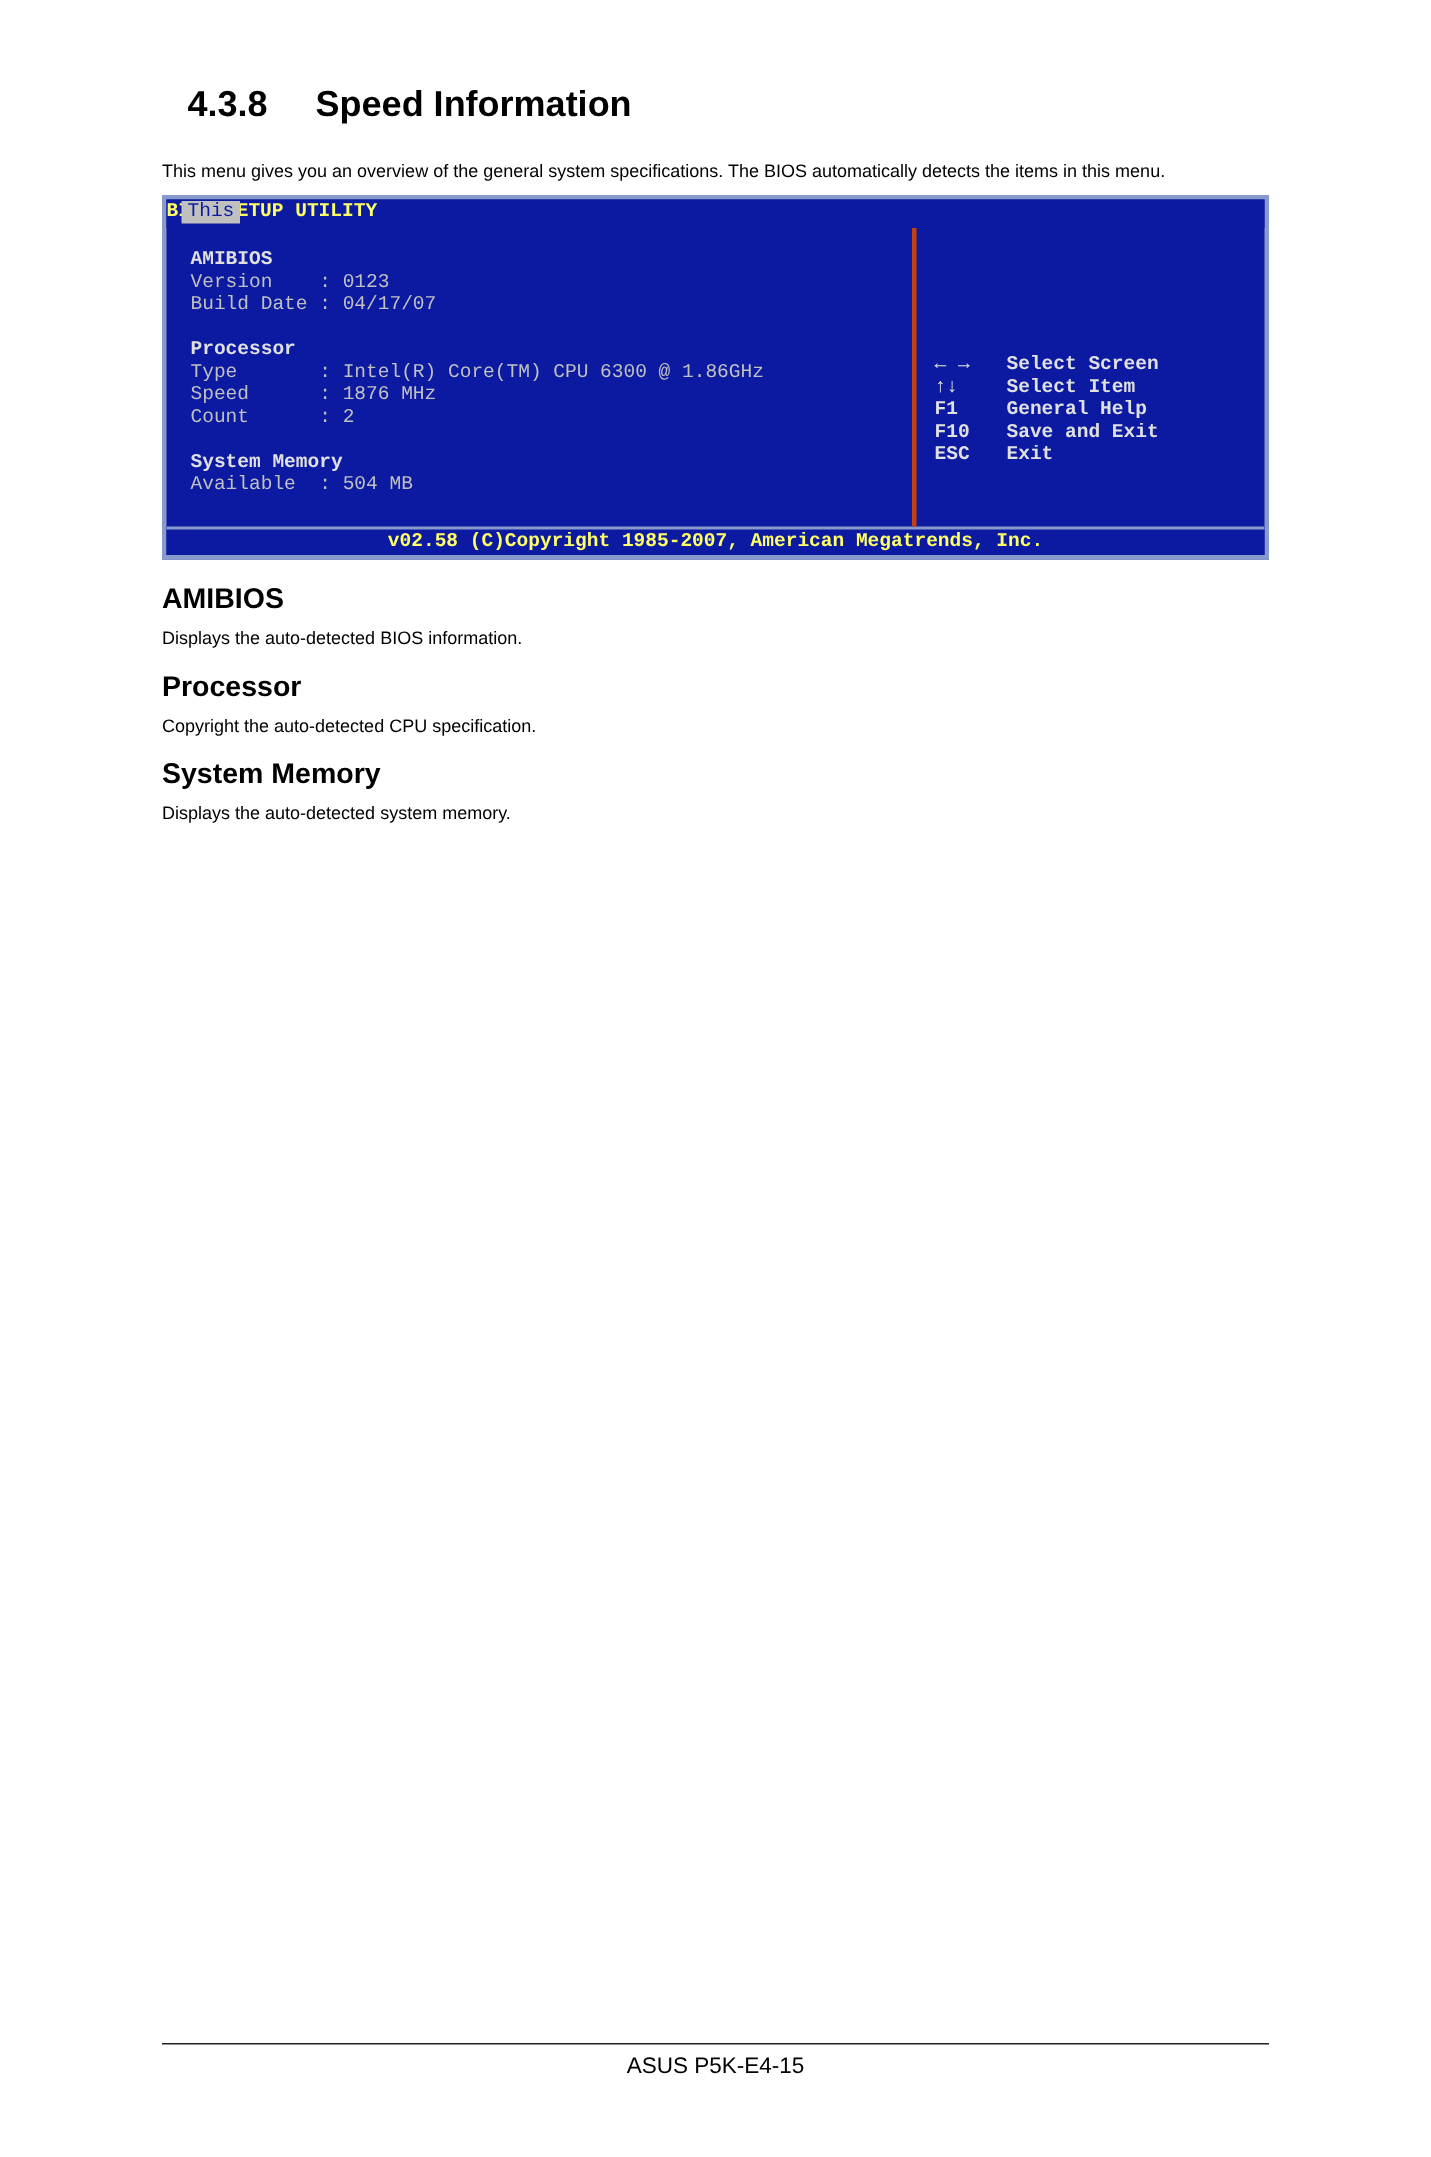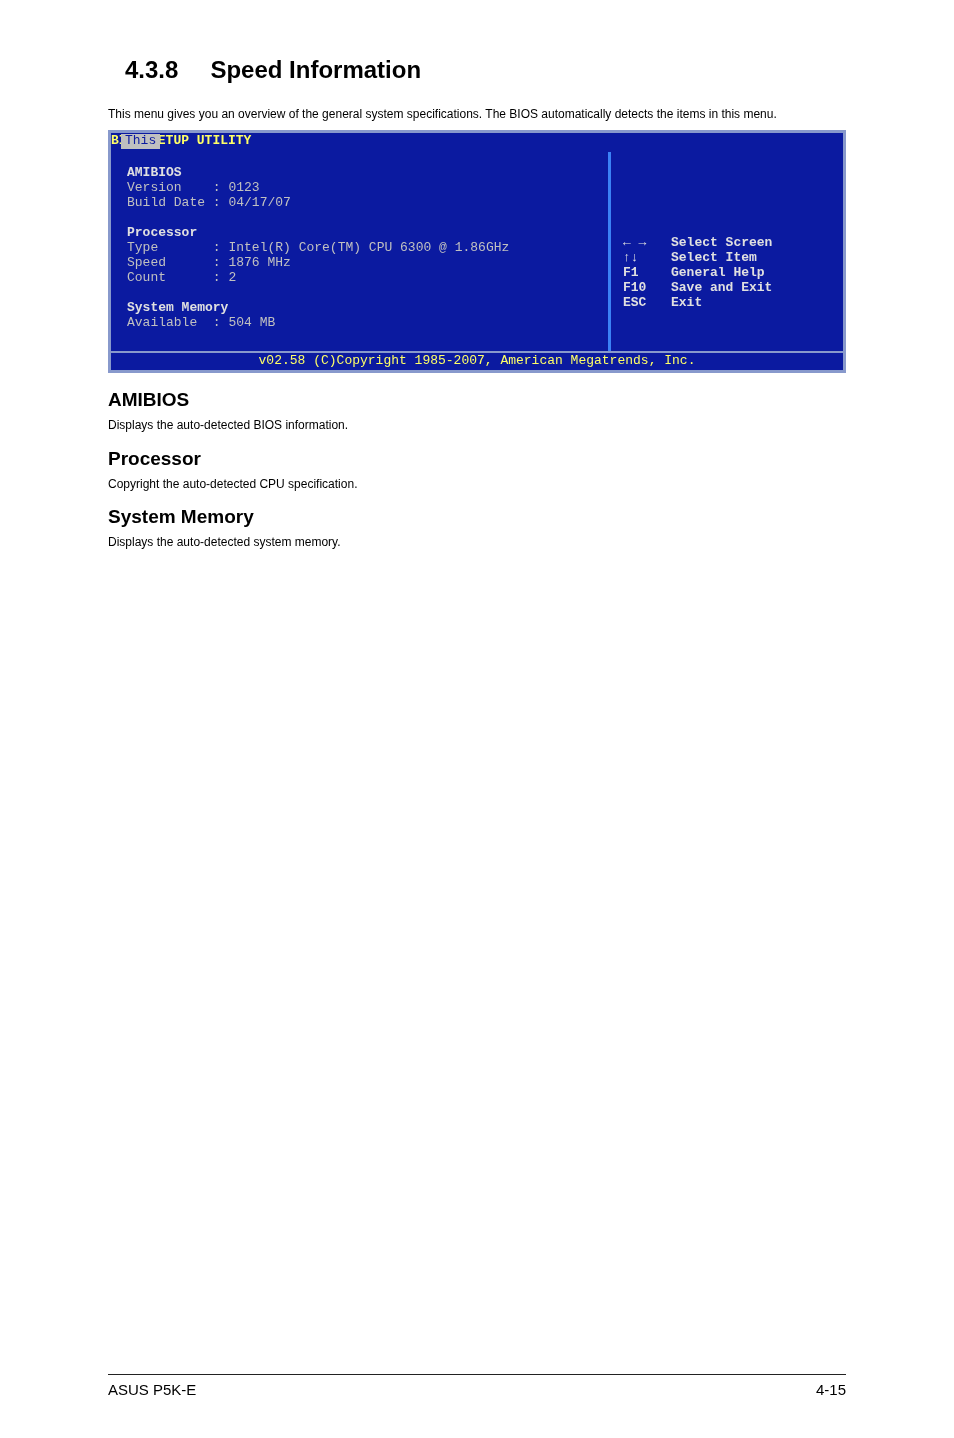--- a/index.html
+++ b/index.html
@@ -74,21 +74,21 @@
     }
 
     .bios-body {
       display: flex;
       padding: 0;
     }
 
     .bios-left {
       flex: 1;
       padding: 14px 16px 20px 16px;
-      border-right: 3px solid #3b82f6;
+      border-right: 3px solid #c2410c;
     }
 
     .bios-right {
       width: 232px;
       padding: 14px 12px 20px 12px;
       display: flex;
       flex-direction: column;
     }
 
     .bios-right-spacer {
@@ -101,21 +101,21 @@
 
     .bios-bold {
       font-weight: bold;
       color: #e0e0e0;
     }
 
     .bios-footer {
       background: #0b1aa0;
       color: #ffff66;
       text-align: center;
-      font-weight: normal;
+      font-weight: bold;
       padding: 1px 0 2px 0;
       border-top: 2px solid #8899cc;
     }
 
     .nav-help {
       font-weight: bold;
       color: #e0e0e0;
       margin-bottom: 20px;
     }
 
@@ -129,28 +129,28 @@
 
     .sub-heading {
       font-size: 19px;
       font-weight: bold;
       margin-top: 14px;
       margin-bottom: 6px;
     }
 
     .page-footer {
       position: absolute;
-      bottom: 40px;
+      bottom: 52px;
       left: 108px;
       right: 108px;
       border-top: 1px solid #222;
       padding-top: 6px;
       font-size: 15px;
       display: flex;
-      justify-content: space-between;
+      justify-content: center;
     }
   </style>
 </head>
 <body>
 
 <h2 class="section-heading">
   <span class="num">4.3.8</span><span>Speed Information</span>
 </h2>
 
 <p class="body-text">This menu gives you an overview of the general system specifications. The BIOS automatically detects the items in this menu.</p>

